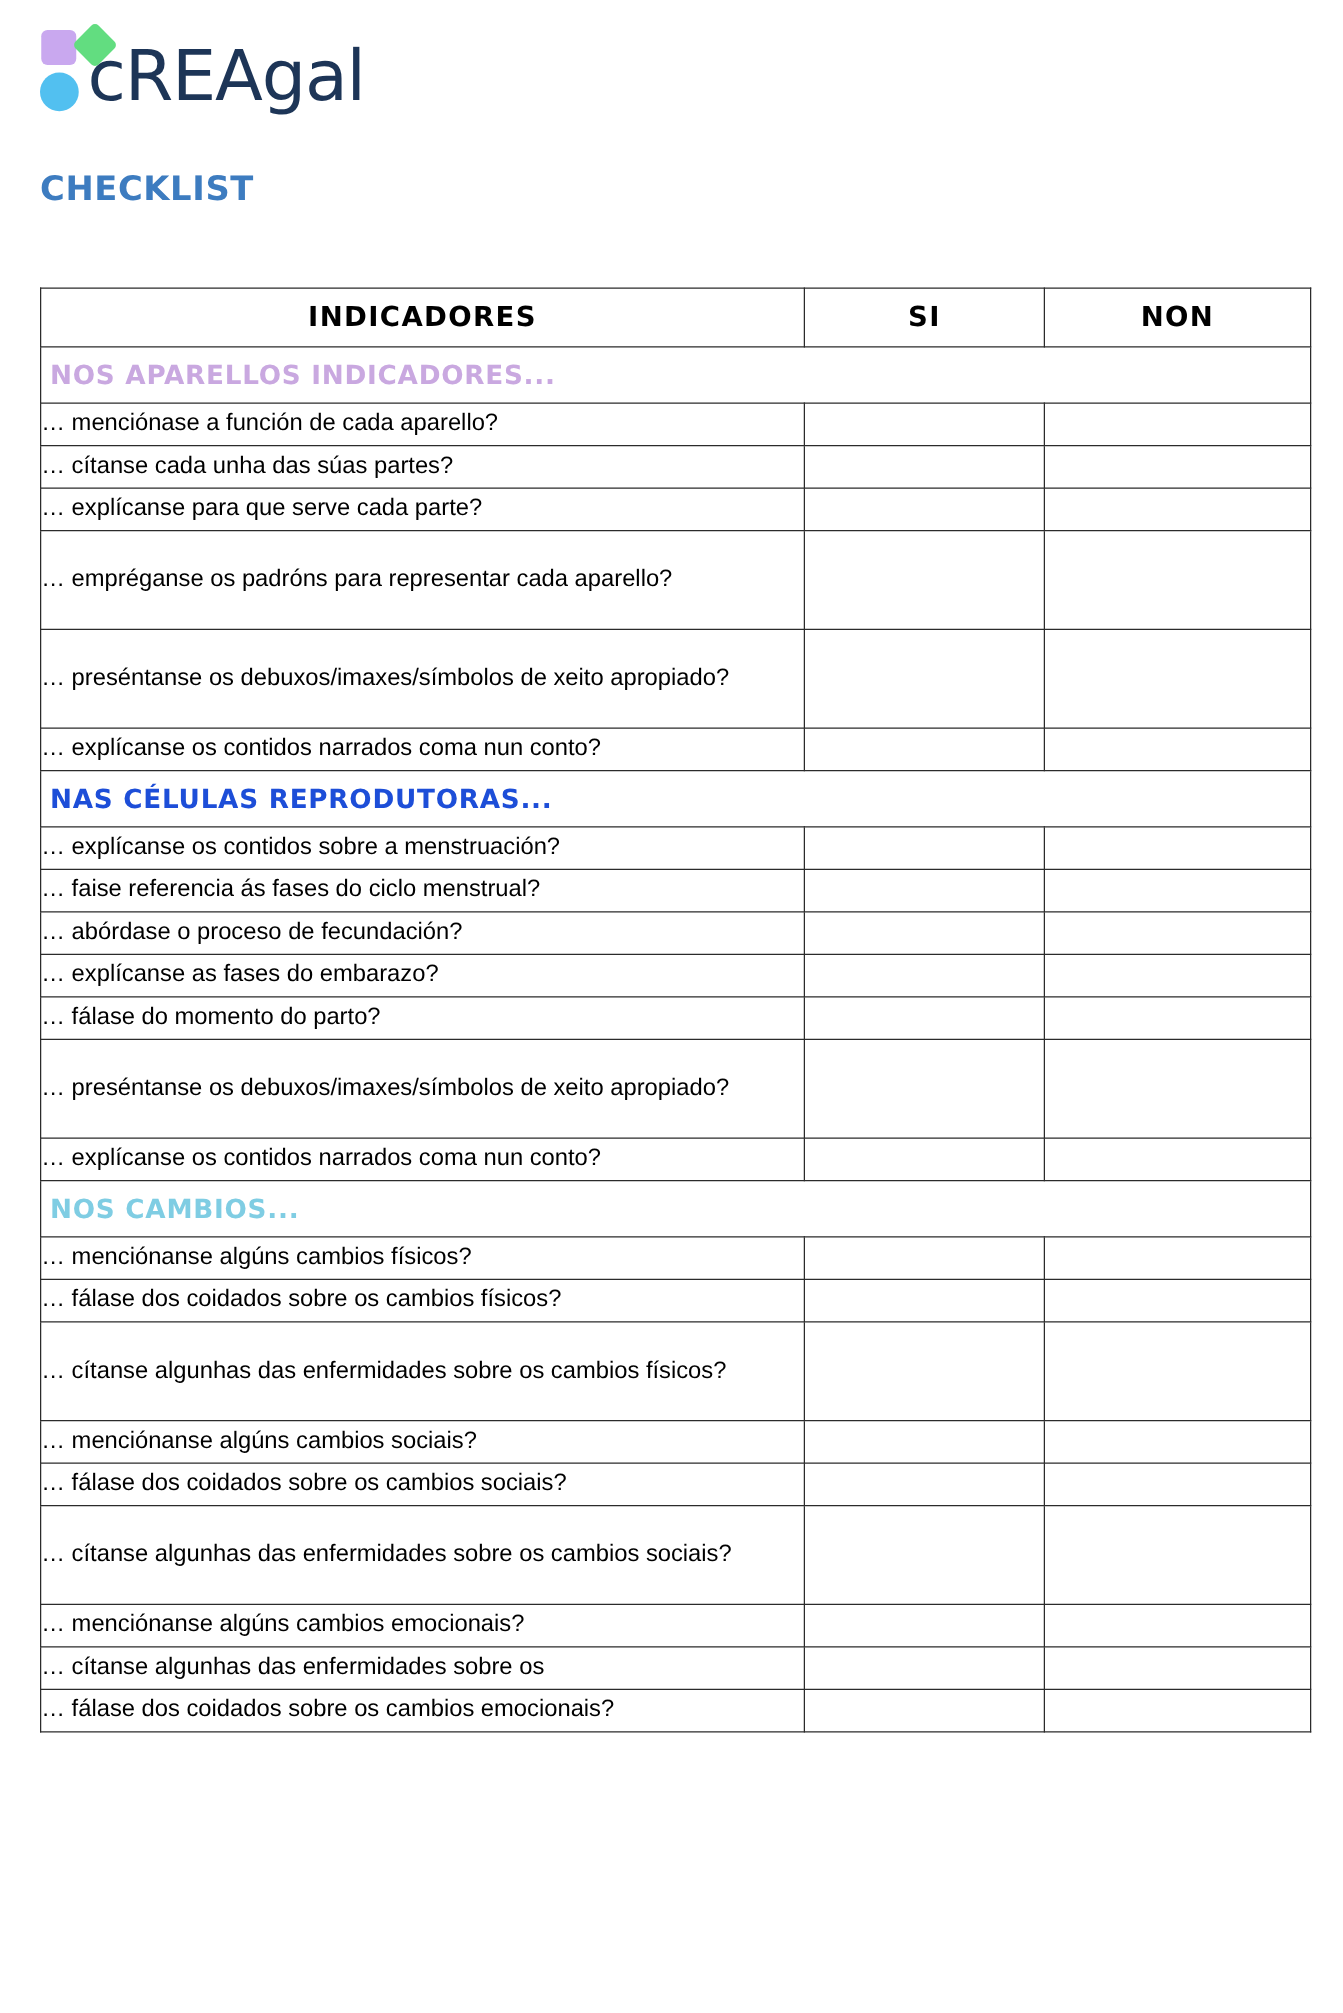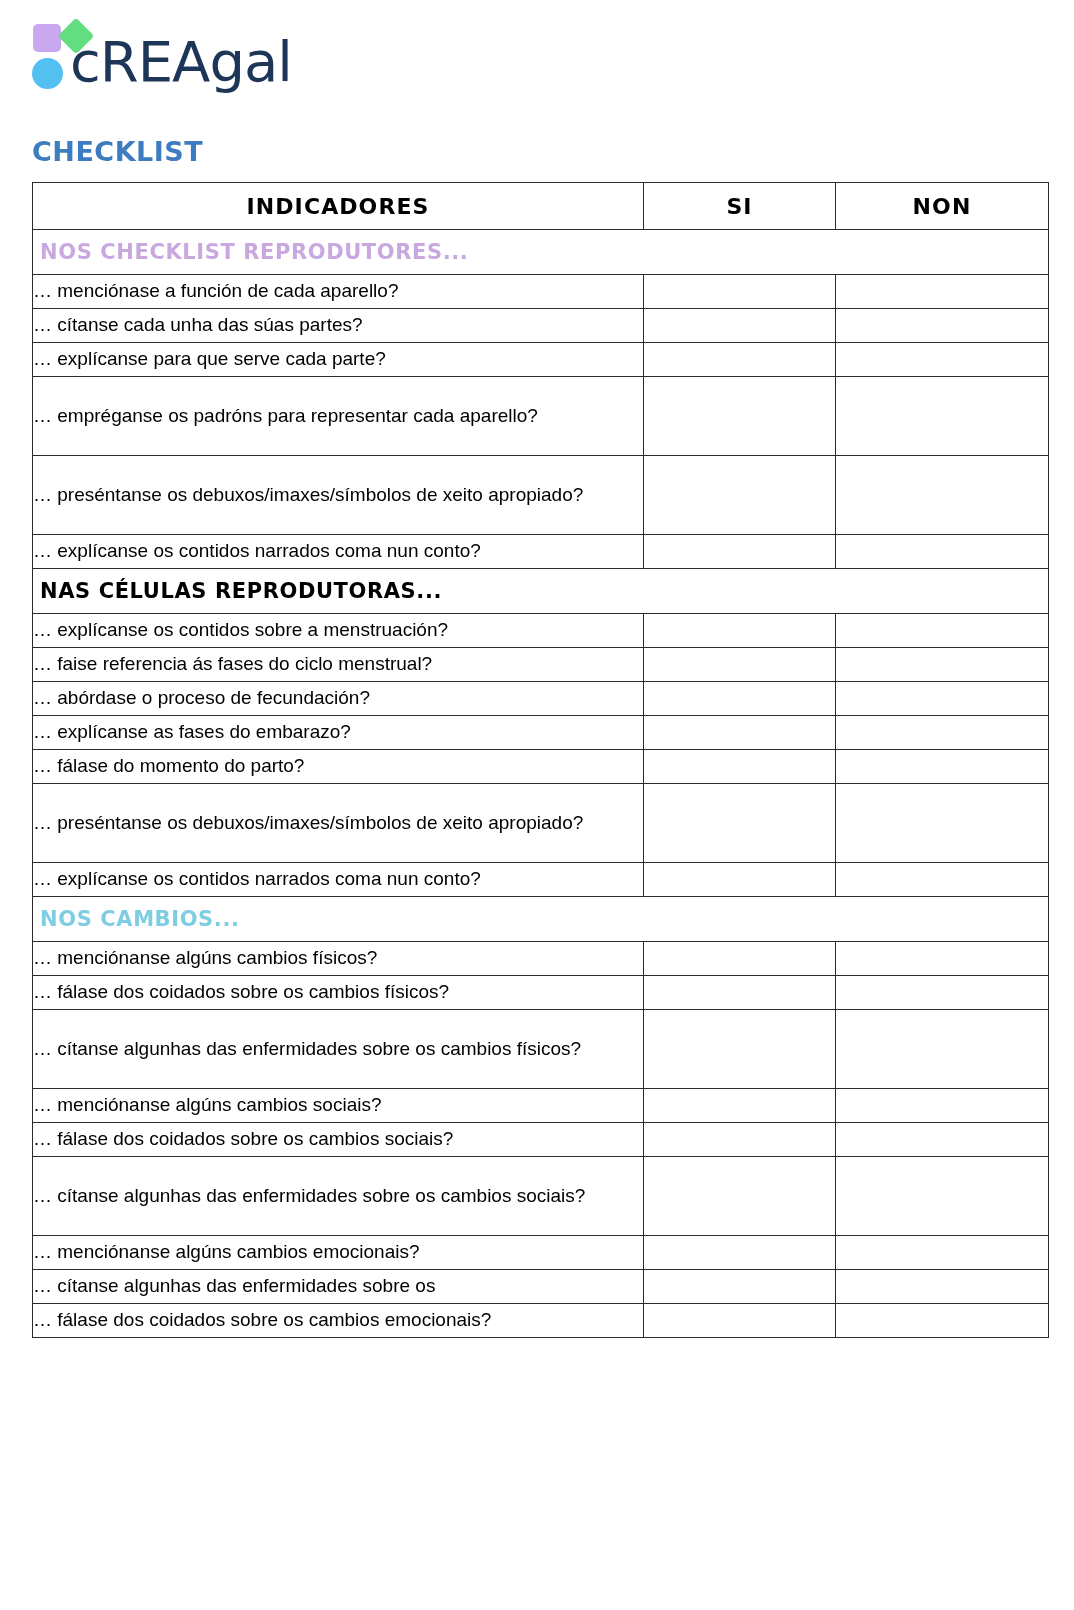--- a/index.html
+++ b/index.html
@@ -89,20 +89,21 @@
   .checklist-wrap {
     position: absolute;
     left: 32px;
     top: 182px;
     width: 1016px;
   }
   table.checklist {
     width: 100%;
     border-collapse: collapse;
     table-layout: fixed;
+    margin-top: 48px;
   }
   table.checklist td, table.checklist th {
     border: 1px solid #2b2b2b;
     padding: 0;
     vertical-align: middle;
   }
   col.col-ind { width: 611px; }
   col.col-si  { width: 192px; }
   col.col-non { width: 213px; }
 
@@ -122,21 +123,21 @@
   }
   .section-label {
     font-size: 21px;
     font-weight: bold;
     letter-spacing: 0.6px;
     padding-left: 7px;
     font-family: "DejaVu Sans", sans-serif;
     white-space: nowrap;
   }
   .sec-purple { color: #c9a8e0; }
-  .sec-green  { color: #000000; }
+  .sec-green  { color: #1d4ed8; }
   .sec-cyan   { color: #7fcde3; }
 
   td.indicator {
     font-size: 19px;
     line-height: 1.38;
     padding: 6px 8px 7px 8px;
   }
   td.mark-cell { background: #ffffff; }
 
   tr.row-1 td { height: 33px; }
@@ -166,21 +167,21 @@
     <thead>
       <tr>
         <th class="hdr">INDICADORES</th>
         <th class="hdr">SI</th>
         <th class="hdr">NON</th>
       </tr>
     </thead>
     <tbody id="checklist-body">
         <tr class="section-row">
           <td colspan="3">
-            <div class="section-label sec-purple">NOS CHECKLIST REPRODUTORES...</div>
+            <div class="section-label sec-purple">NOS APARELLOS INDICADORES...</div>
           </td>
         </tr>
         <tr class="row-1">
           <td class="indicator">… menciónase a función de cada aparello?</td>
           <td class="mark-cell"></td>
           <td class="mark-cell"></td>
         </tr>
         <tr class="row-1">
           <td class="indicator">… cítanse cada unha das súas partes?</td>
           <td class="mark-cell"></td>

